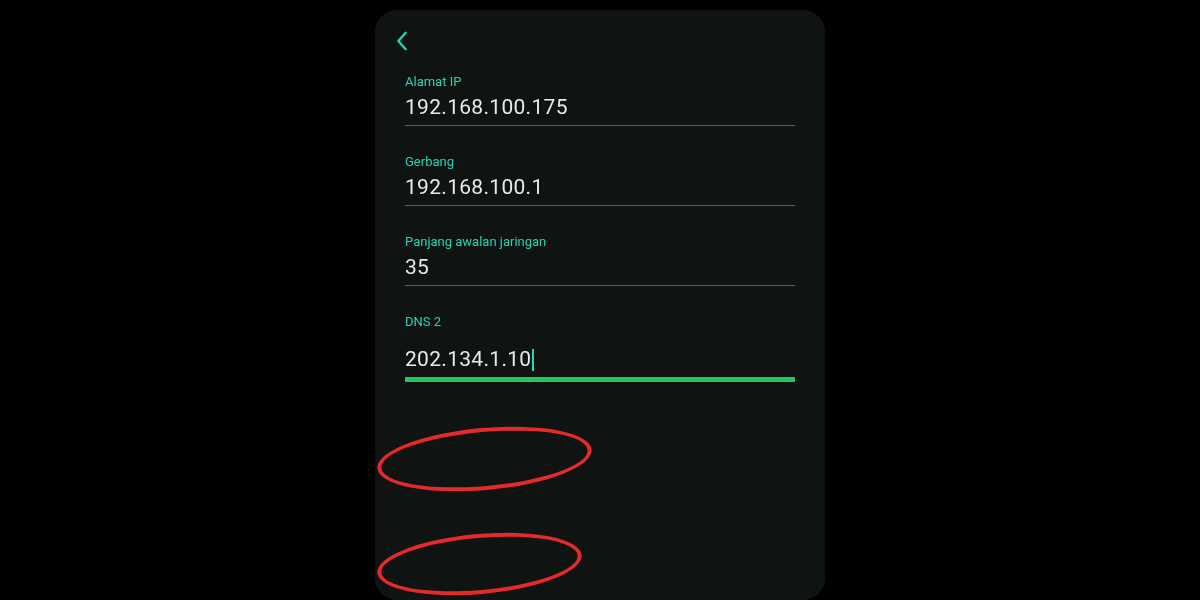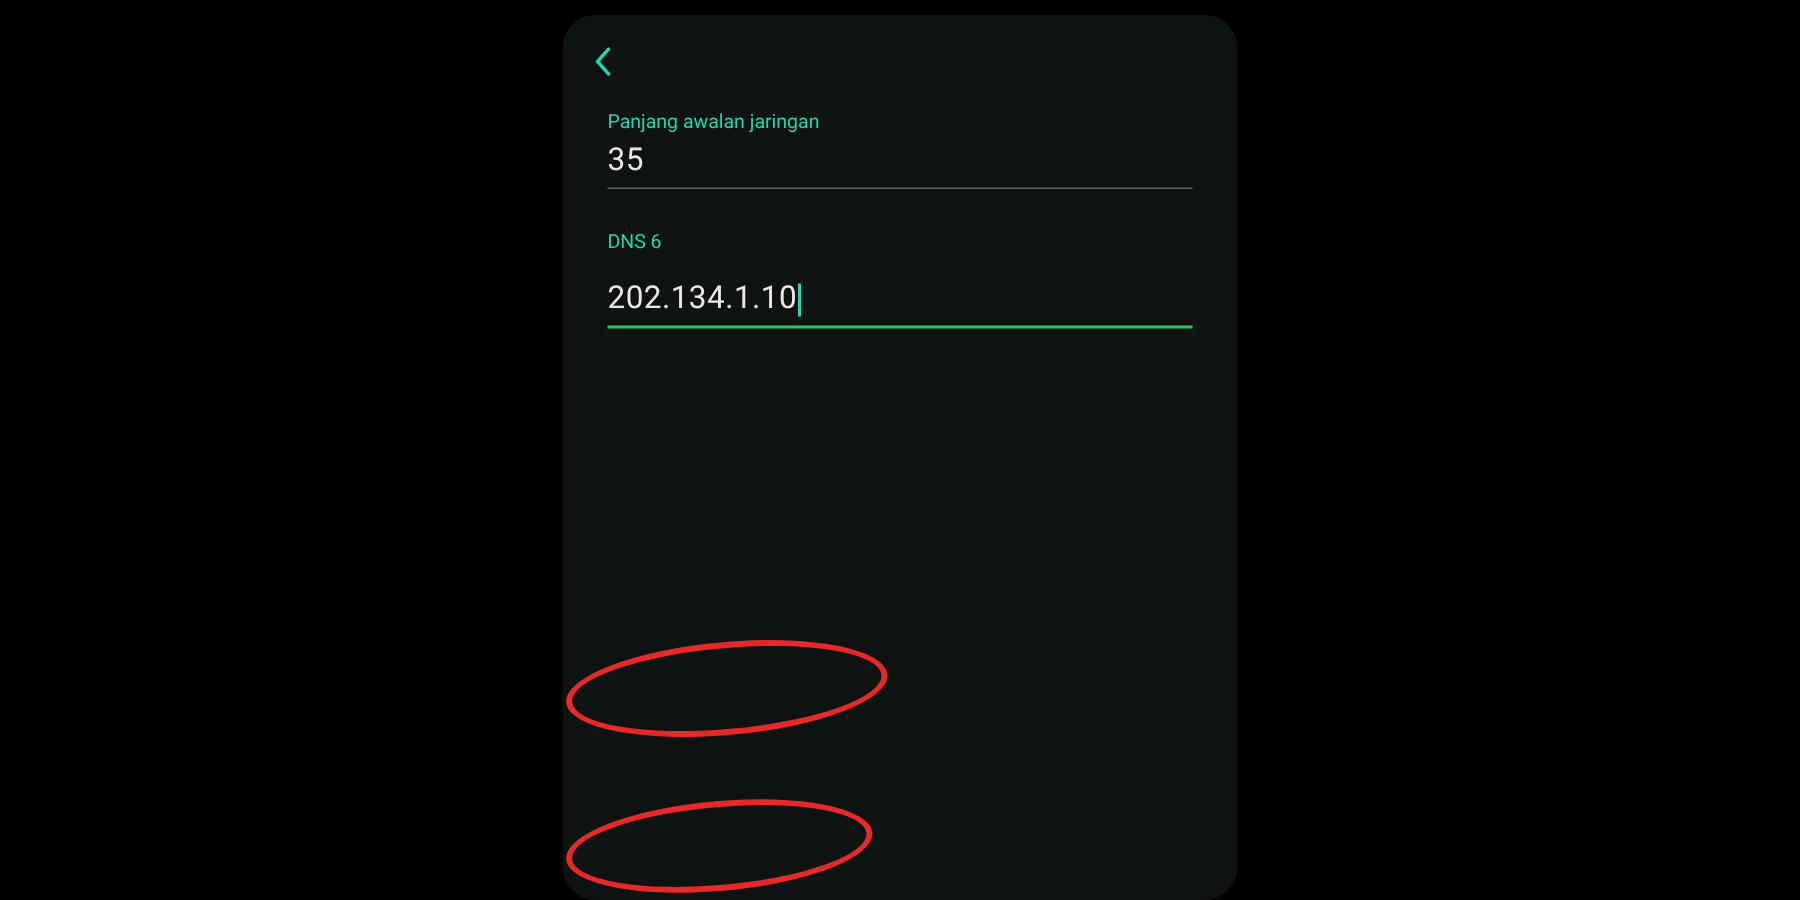--- a/index.html
+++ b/index.html
@@ -58,21 +58,21 @@
       font-weight: 400;
       border: none;
       background: transparent;
       outline: none;
       width: 100%;
       padding: 2px 0 6px 0;
       border-bottom: 1px solid #5d5d5d;
       letter-spacing: 0.3px;
     }
     .field-value.active {
-      border-bottom: 2px solid #22c55e;
+      border-bottom: 5px solid #22c55e;
       margin-top: 16px;
     }
     .cursor {
       display: inline-block;
       width: 2px;
       height: 22px;
       background: #1fd6b3;
       vertical-align: text-bottom;
       margin-left: 1px;
     }
@@ -104,30 +104,38 @@
   <div class="back-btn">
     <span>
       <svg viewBox="0 0 16 24">
           <polyline points="12,3 4,12 12,21"></polyline>
         </svg>
     </span>
   </div>
 
   <div class="form-area">
 
+    <div class="field">
+      <span class="field-label">Alamat IP</span>
+      <div class="field-value">192.168.100.175</div>
+    </div>
 
+    <div class="field">
+      <span class="field-label">Gerbang</span>
+      <div class="field-value">192.168.100.1</div>
+    </div>
 
     <div class="field">
       <span class="field-label">Panjang awalan jaringan</span>
       <div class="field-value">35</div>
     </div>
 
 
     <div class="field">
-      <span class="field-label">DNS 6</span>
+      <span class="field-label">DNS 2</span>
       <div class="field-value active"><span>202.134.1.10</span><span class="cursor"></span></div>
     </div>
 
   </div>
 </div>
 
 <div class="annotation-circle circle1"></div>
 <div class="annotation-circle circle2"></div>
 
 </body></html>

